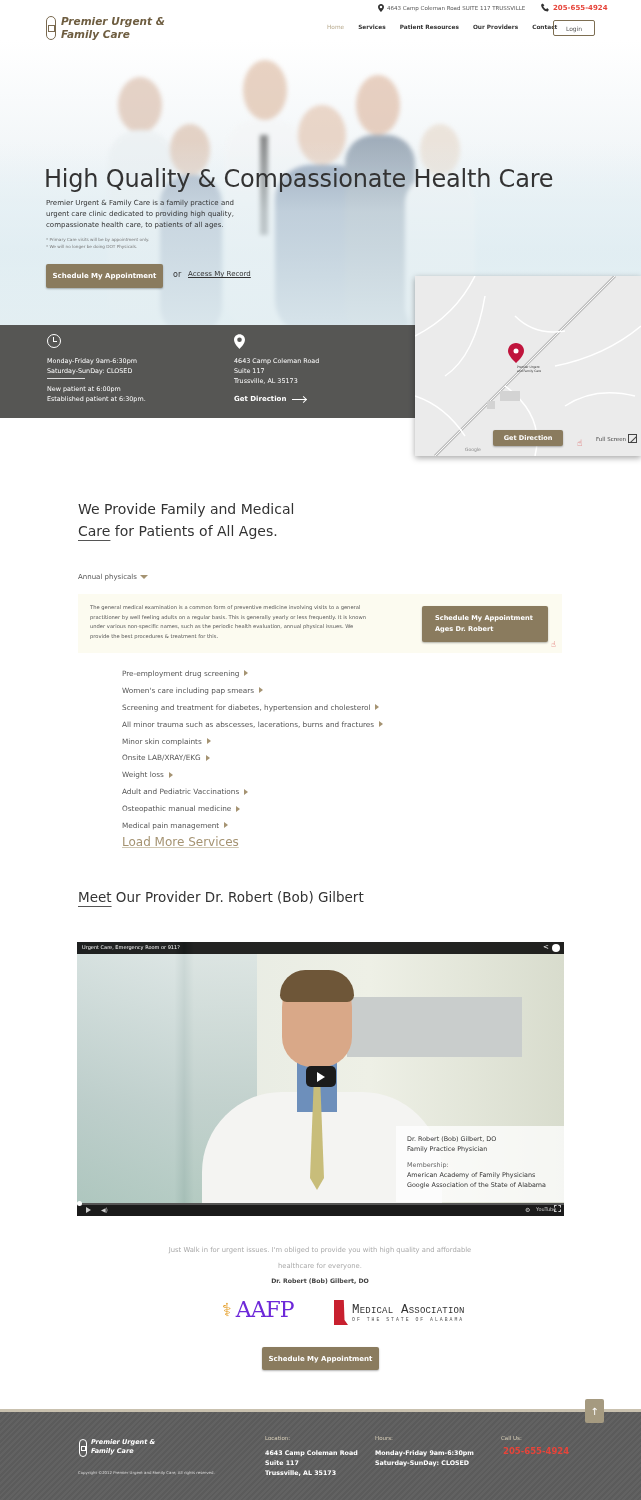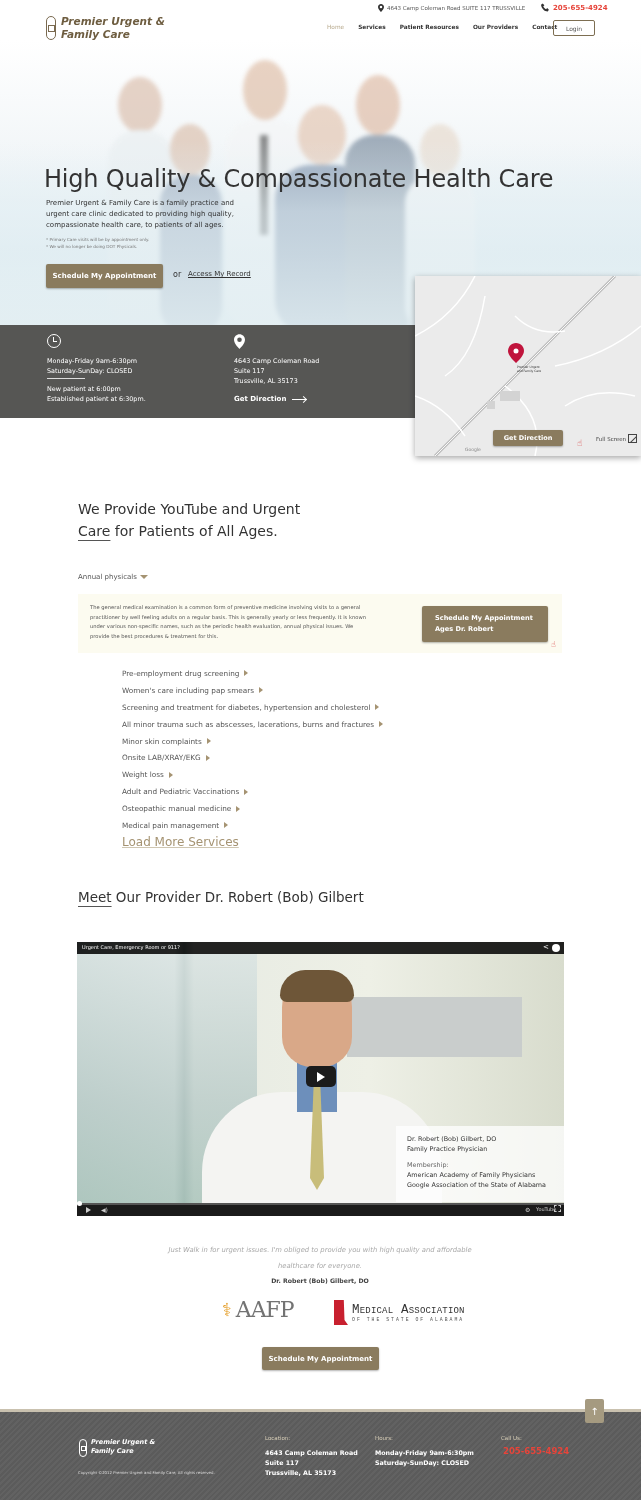--- a/index.html
+++ b/index.html
@@ -96,25 +96,25 @@
   .video-controls { left: 0; top: 262px; width: 487px; height: 12px; background: #1b1b1b; }
   .progress { left: 0; top: 261px; width: 487px; height: 2px; background: #555; }
   .progress-dot { left: 0; top: 259px; width: 5px; height: 5px; background: #fff; border-radius: 50%; }
   .ctl-play { left: 9px; top: 265px; width: 0; height: 0; border-top: 3px solid transparent; border-bottom: 3px solid transparent; border-left: 5px solid #ccc; }
   .ctl-vol { left: 24px; top: 264px; font-size: 6px; color: #ccc; }
   .ctl-gear { left: 448px; top: 264px; font-size: 6px; color: #ccc; }
   .ctl-yt { left: 459px; top: 264px; font-size: 5px; color: #ccc; }
   .ctl-fs { left: 477px; top: 263px; width: 7px; height: 7px; border: 1px dashed #ccc; }
 
   
-  .quote { left: 160px; top: 1242px; width: 320px; text-align: center; font-size: 6.8px; line-height: 16px; color: #a9a9a9; font-style: italic; }
+  .quote { left: 160px; top: 1242px; width: 320px; text-align: center; font-size: 6.8px; line-height: 16px; color: #a9a9a9; }
   .quote-sig { left: 160px; top: 1277px; width: 320px; text-align: center; font-size: 6.2px; color: #444; font-weight: bold; }
   .aafp { left: 222px; top: 1297px; display: flex; align-items: center; gap: 4px; }
   .aafp-icon { font-size: 18px; color: #e39a1f; }
-  .aafp-text { font-family: "DejaVu Serif", serif; font-size: 22px; color: #737373; letter-spacing: -1px; }
+  .aafp-text { font-family: "DejaVu Serif", serif; font-size: 22px; color: #6d28d9; letter-spacing: -1px; }
   .masa { left: 334px; top: 1300px; display: flex; align-items: center; gap: 4px; }
   .masa-icon { width: 14px; height: 25px; background: #c8202f; clip-path: polygon(0 0, 70% 0, 75% 80%, 100% 100%, 0 100%); }
   .masa-text { font-family: Liberation Mono, monospace; color: #333; }
   .masa-t1 { font-size: 12.5px; letter-spacing: 0.2px; }
   .masa-t2 { font-size: 4.8px; letter-spacing: 2px; color: #555; }
   .bottom-btn { left: 262px; top: 1347px; width: 117px; height: 23px; font-size: 7px; }
 
   
   .footer { left: 0; top: 1409px; width: 641px; height: 91px; background: repeating-linear-gradient(135deg, #5b5b5b 0px, #5b5b5b 2px, #626262 2px, #626262 4px); border-top: 3px solid #c9c1af; }
   .to-top { left: 585px; top: 1399px; width: 19px; height: 24px; background: #a59a80; border-radius: 2px; color: #fff; font-size: 10px; display: flex; align-items: center; justify-content: center; }
@@ -240,21 +240,21 @@
   <div class="abs btn-brown map-btn">Get Direction</div>
   <div class="abs cursor-red">☝</div>
   <div class="abs fullscreen">
     <span>Full Screen</span>
     <span class="fs-box"></span>
   </div>
   <div class="abs map-google">Google</div>
 </div>
 
 <div class="abs services-title">
-  <div>We Provide YouTube and Urgent</div>
+  <div>We Provide Family and Medical</div>
   <div><span class="u">Care</span><span> for Patients of All Ages.</span></div>
 </div>
 <div class="abs accordion-head">
   <span>Annual physicals</span>
   <span class="tri-down"></span>
 </div>
 <div class="abs panel"></div>
 <div class="abs panel-text">The general medical examination is a common form of preventive medicine involving visits to a general practitioner by well feeling adults on a regular basis. This is generally yearly or less frequently. It is known under various non-specific names, such as the periodic health evaluation, annual physical issues. We provide the best procedures &amp; treatment for this.</div>
 <div class="abs btn-brown panel-btn">
   <div>

